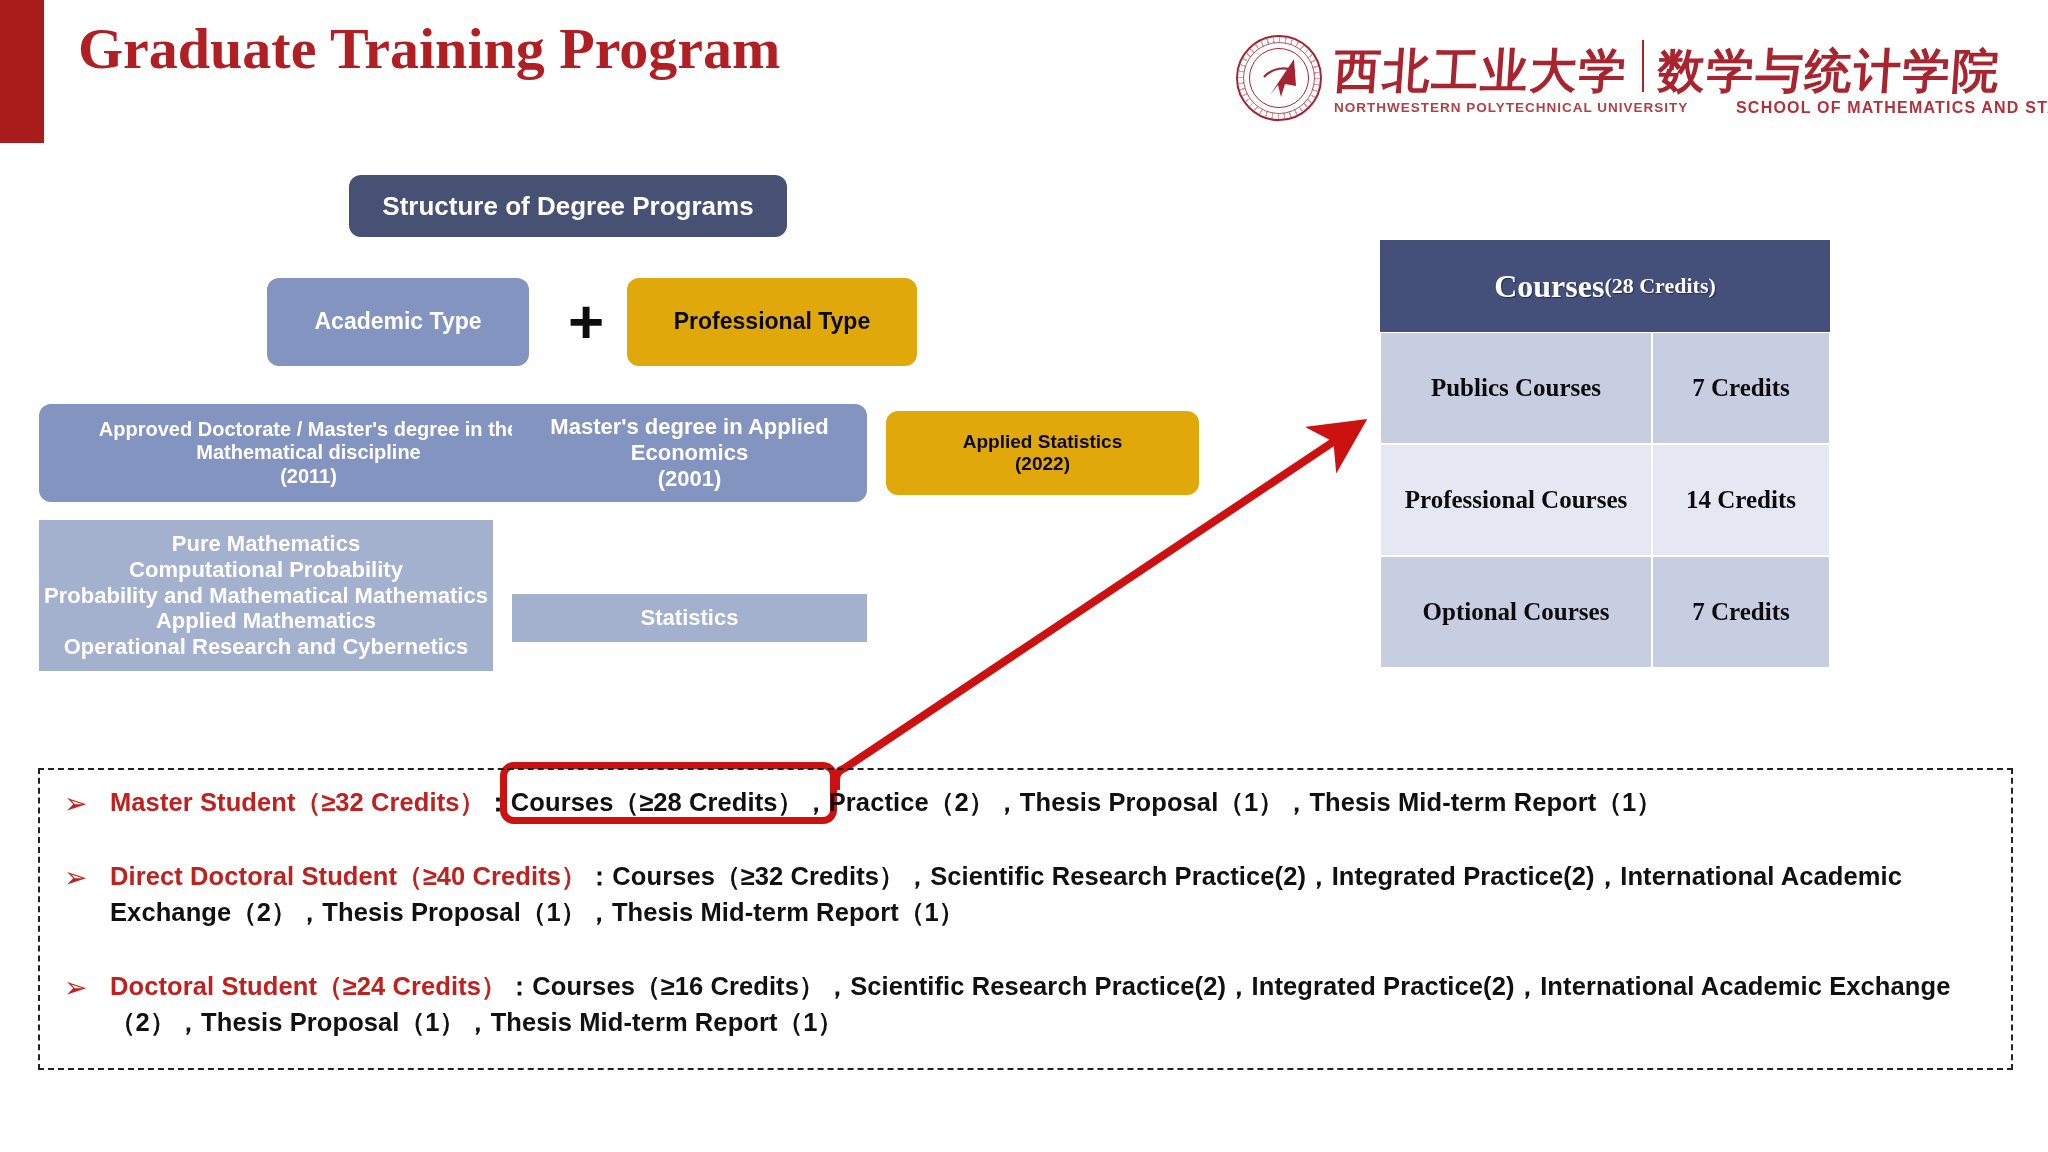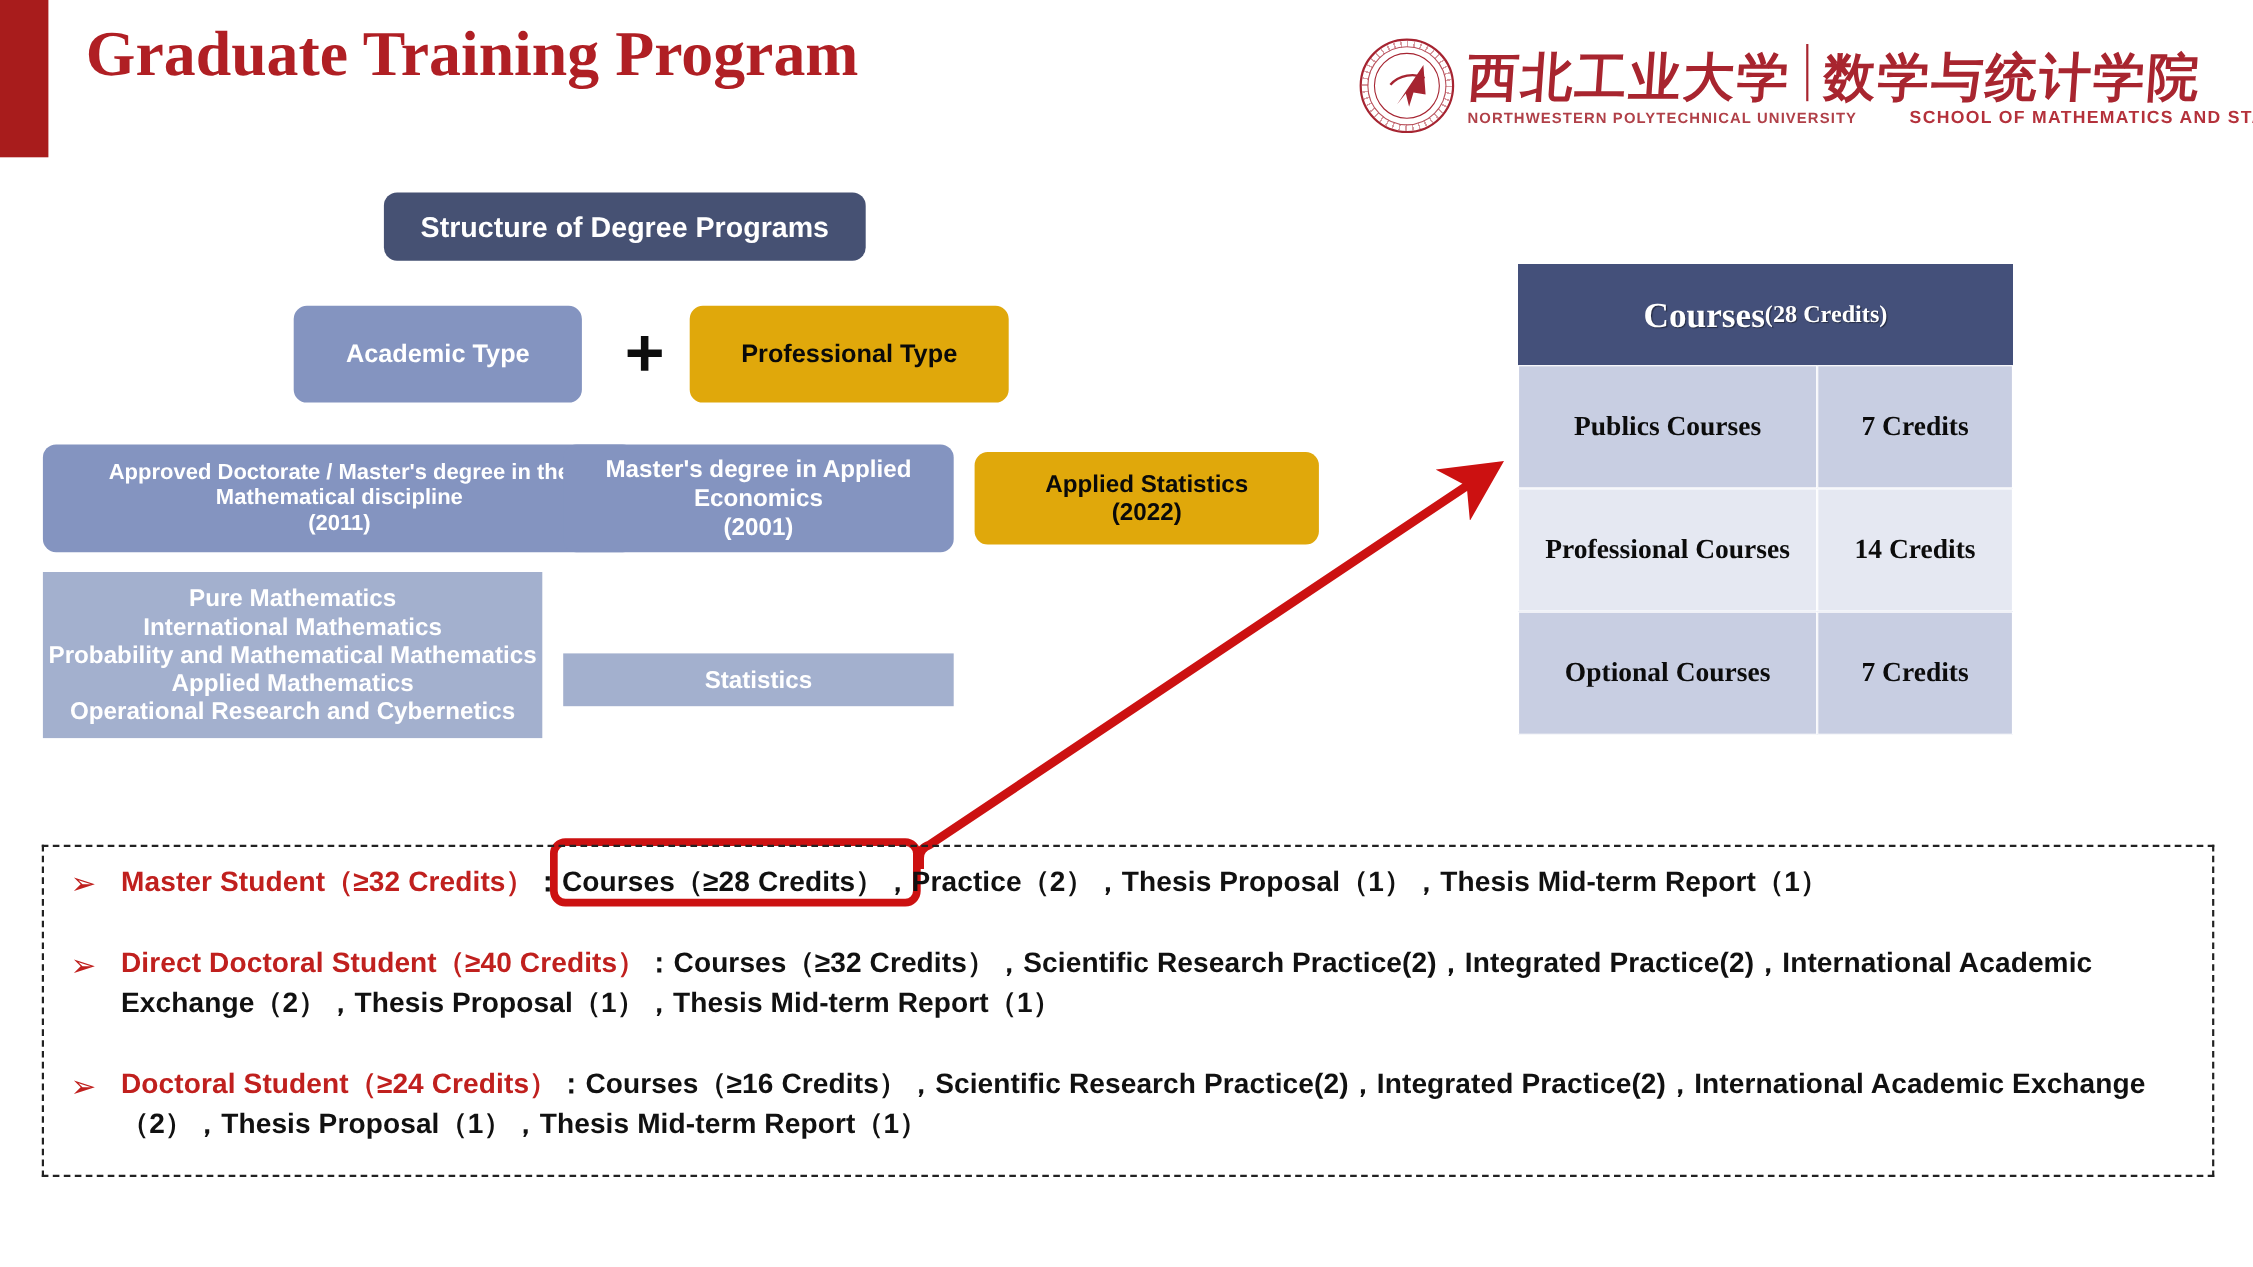--- a/index.html
+++ b/index.html
@@ -87,21 +87,21 @@
   #plus-sign{
     position:absolute;left:558px;top:292px;width:56px;height:60px;
     display:flex;align-items:center;justify-content:center;
     font-size:62px;font-weight:bold;color:#0d0d0d;
     font-family:"Liberation Sans", sans-serif;line-height:1;
   }
   #box-professional{left:627px;top:278px;width:290px;height:88px;font-size:23px;}
 
   #box-approved{left:39px;top:404px;width:539px;height:98px;font-size:20px;padding:0 8px;}
   #box-masters-econ{left:512px;top:404px;width:355px;height:98px;font-size:22px;padding:0 6px;}
-  #box-applied-stats{left:886px;top:411px;width:313px;height:84px;font-size:22px;}
+  #box-applied-stats{left:886px;top:411px;width:313px;height:84px;font-size:19px;}
 
   #box-pure{left:39px;top:520px;width:454px;height:151px;font-size:22px;flex-direction:column;}
   #box-statistics{left:512px;top:594px;width:355px;height:48px;font-size:22px;}
 
   
   #courses-table{
     position:absolute;left:1380px;top:240px;width:450px;
   }
   #courses-header{
     background:#44507A;color:#fff;height:92px;
@@ -192,21 +192,21 @@
   <div class="box rounded periwinkle" id="box-academic">Academic Type</div>
   <div id="plus-sign">+</div>
   <div class="box rounded gold" id="box-professional">Professional Type</div>
 
   <div class="box rounded periwinkle" id="box-approved">Approved Doctorate / Master's degree in the Mathematical discipline<br>(2011)</div>
   <div class="box rounded periwinkle" id="box-masters-econ">Master's degree in Applied Economics<br>(2001)</div>
   <div class="box rounded gold" id="box-applied-stats">Applied Statistics<br>(2022)</div>
 
   <div class="box lightblue" id="box-pure">
       <span>Pure  Mathematics</span>
-      <span>International Mathematics</span>
+      <span>Computational Probability</span>
       <span>Probability and Mathematical Mathematics</span>
       <span>Applied Mathematics</span>
       <span>Operational Research and Cybernetics</span>
     </div>
   <div class="box lightblue" id="box-statistics">Statistics</div>
 
   <div id="courses-table">
     <div id="courses-header">
       <span class="ch-main">Courses</span>
       <span class="ch-sub">(28 Credits)</span>

